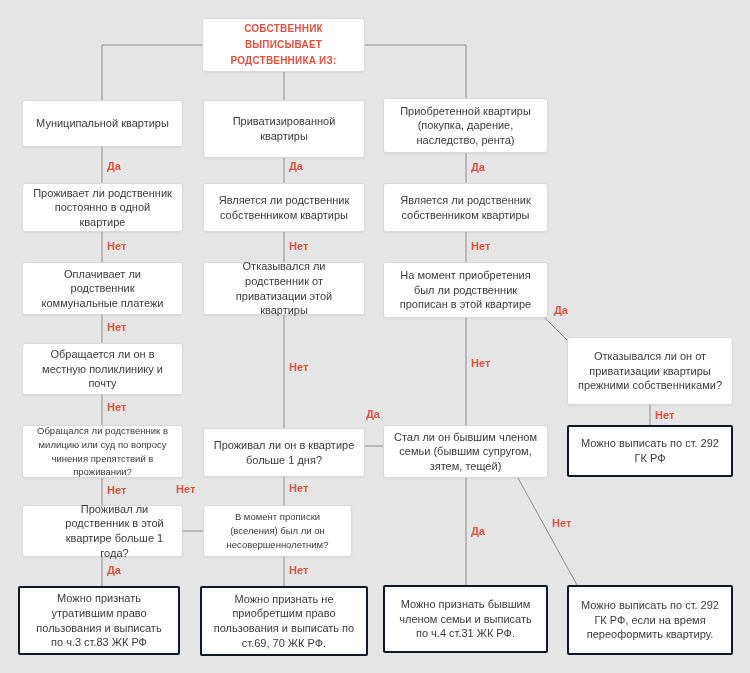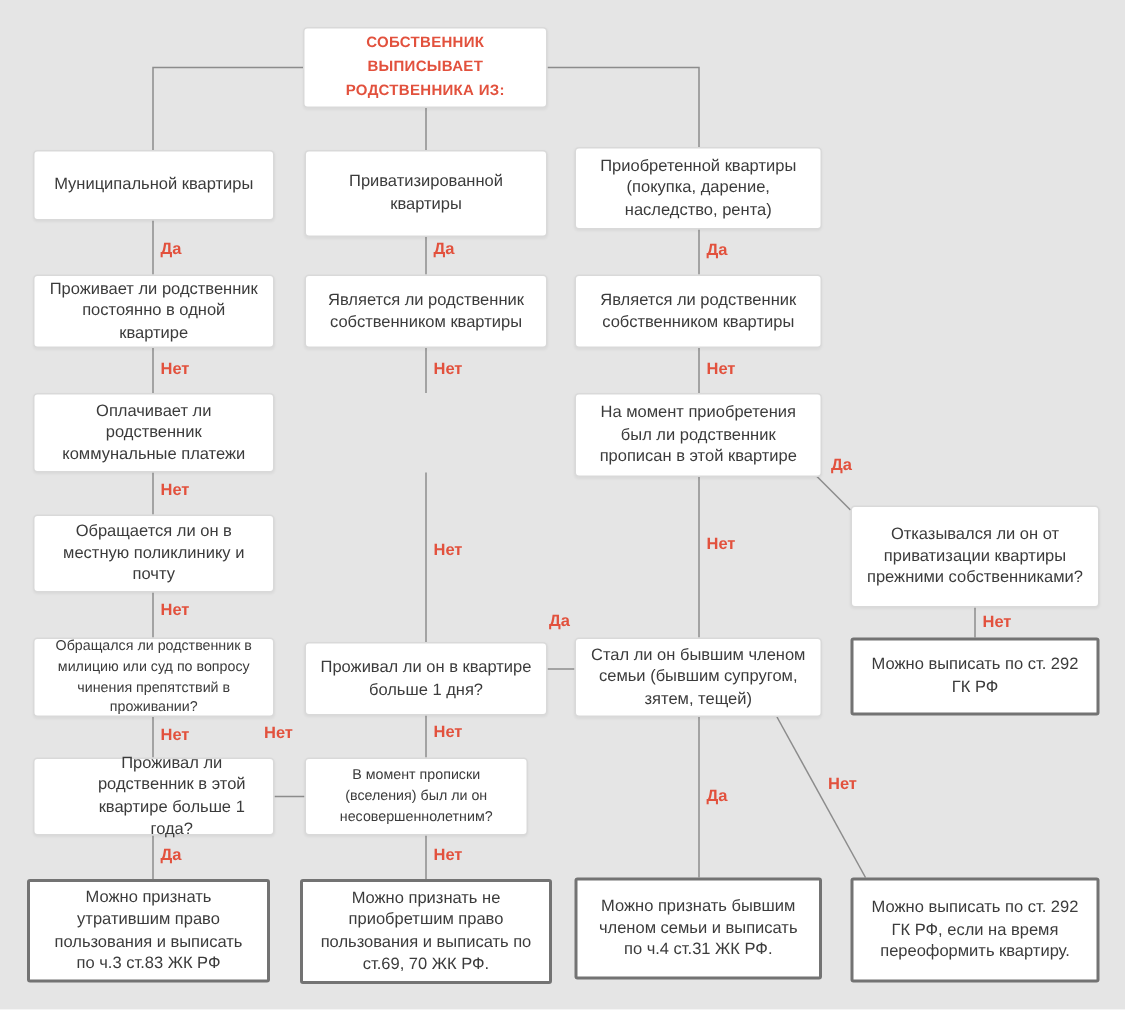--- a/index.html
+++ b/index.html
@@ -9,21 +9,21 @@
   }
   svg.connectors{position:absolute;left:0;top:0;width:750px;height:673px;}
   .node{
     position:absolute;box-sizing:border-box;
     display:flex;align-items:center;justify-content:center;text-align:center;
     background:#ffffff;border:1px solid #d9d9d9;border-radius:3px;
     box-shadow:0 1px 2px rgba(0,0,0,.05);
     color:#3b3b3b;font-size:11px;line-height:1.32;padding:4px 9px;
   }
   .node.small{font-size:9.5px;line-height:1.45;}
-  .node.result{border:2px solid #737373;border-radius:2px;box-shadow:none;}
+  .node.result{border:2px solid #0f172a;border-radius:2px;box-shadow:none;}
   .node.root{color:#e2513d;font-weight:bold;font-size:10px;line-height:1.6;letter-spacing:.2px;}
   .edge-label{
     position:absolute;color:#e2513d;font-weight:bold;font-size:11px;line-height:1;
   }
 </style>
 </head>
 <body>
 
 <div class="canvas">
 
@@ -57,20 +57,21 @@
 
   <div class="node" style="left:22px;top:100px;width:161px;height:47px;">Муниципальной квартиры</div>
   <div class="node" style="left:203px;top:100px;width:162px;height:58px;">Приватизированной квартиры</div>
   <div class="node" style="left:383px;top:98px;width:165px;height:55px;">Приобретенной квартиры (покупка, дарение, наследство, рента)</div>
 
   <div class="node" style="left:22px;top:183px;width:161px;height:49px;">Проживает ли родственник постоянно в одной квартире</div>
   <div class="node" style="left:203px;top:183px;width:162px;height:49px;">Является ли родственник собственником квартиры</div>
   <div class="node" style="left:383px;top:183px;width:165px;height:49px;">Является ли родственник собственником квартиры</div>
 
   <div class="node" style="left:22px;top:262px;width:161px;height:53px;">Оплачивает ли родственник коммунальные платежи</div>
+  <div class="node" style="left:203px;top:262px;width:162px;height:53px;">Отказывался ли родственник от приватизации этой квартиры</div>
   <div class="node" style="left:383px;top:262px;width:165px;height:56px;">На момент приобретения был ли родственник прописан в этой квартире</div>
 
   <div class="node" style="left:22px;top:343px;width:161px;height:52px;">Обращается ли он в местную поликлинику и почту</div>
   <div class="node" style="left:567px;top:337px;width:166px;height:68px;">Отказывался ли он от приватизации квартиры прежними собственниками?</div>
 
   <div class="node small" style="left:22px;top:425px;width:161px;height:53px;">Обращался ли родственник в милицию или суд по вопросу чинения препятствий в проживании?</div>
   <div class="node" style="left:203px;top:428px;width:162px;height:49px;">Проживал ли он в квартире больше 1 дня?</div>
   <div class="node" style="left:383px;top:425px;width:165px;height:53px;">Стал ли он бывшим членом семьи (бывшим супругом, зятем, тещей)</div>
   <div class="node result" style="left:567px;top:425px;width:166px;height:52px;">Можно выписать по ст. 292 ГК РФ</div>
 

